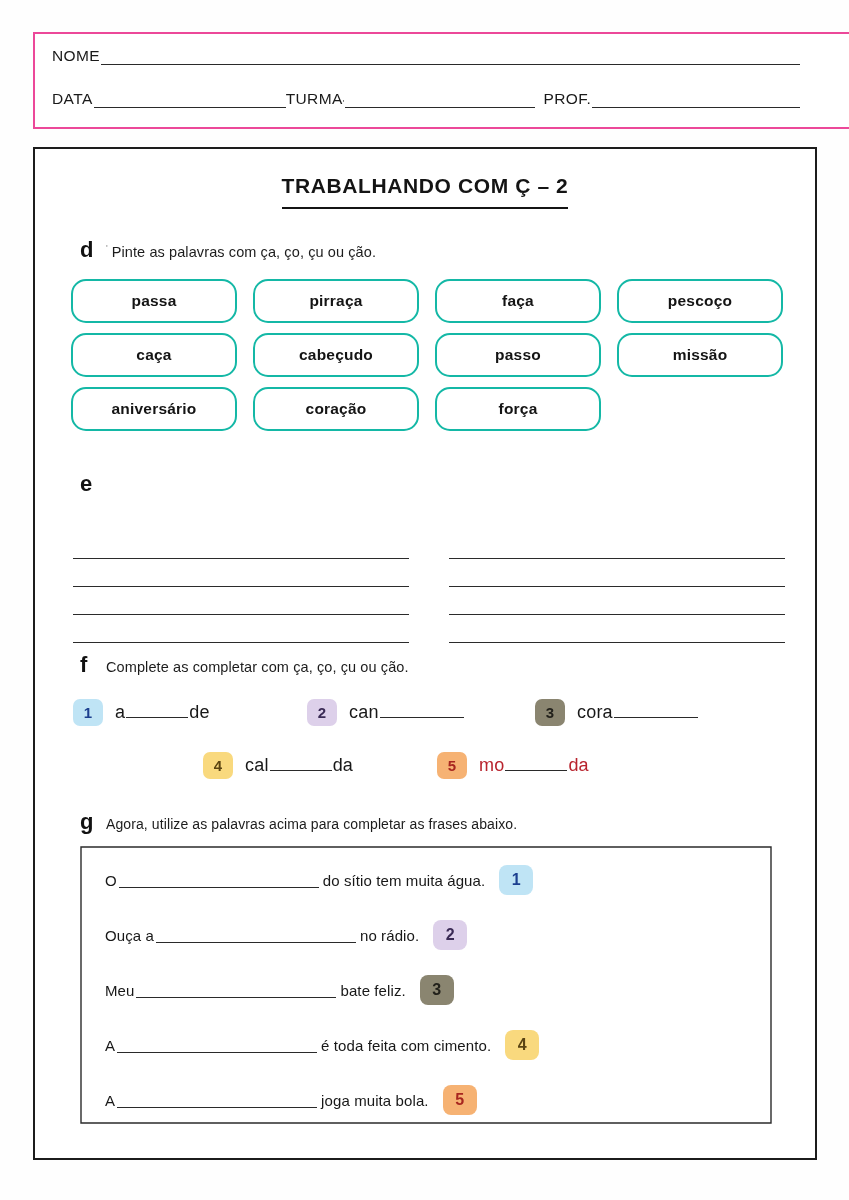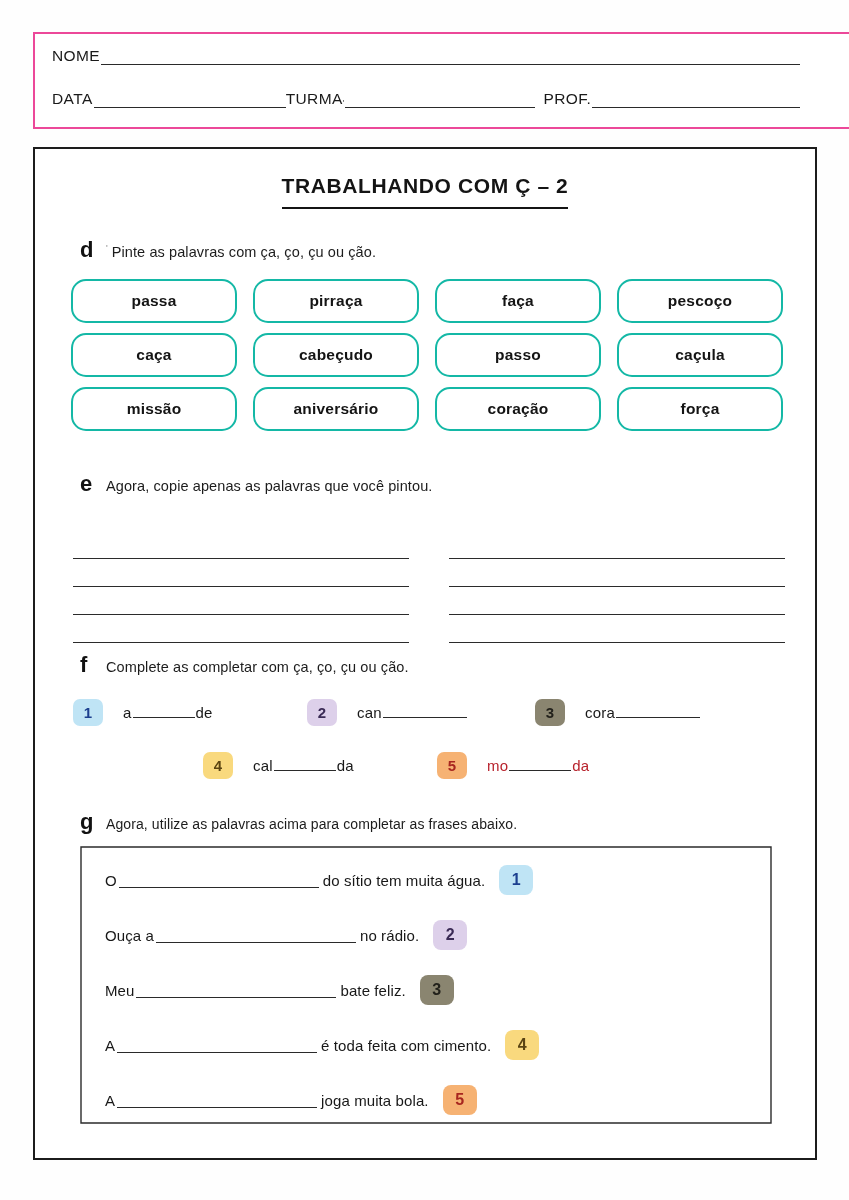--- a/index.html
+++ b/index.html
@@ -176,23 +176,23 @@
     width: 100%;
     height: 110px;
   }
   .f-item {
     position: absolute;
     display: flex;
     align-items: center;
     white-space: nowrap;
   }
   .f-item .word {
-    font-size: 15px;
+    font-size: 18px;
     color: #181818;
-    margin-left: 20px;
+    margin-left: 12px;
     letter-spacing: 0.2px;
   }
   .f-item.red .word { color: #b8232d; }
   .f-1 { left: 38px;  top: 2px; }
   .f-2 { left: 272px; top: 2px; }
   .f-3 { left: 500px; top: 2px; }
   .f-4 { left: 168px; top: 55px; }
   .f-5 { left: 402px; top: 55px; }
 
   .blank-u {
@@ -304,30 +304,28 @@
     </div>
 
     <div class="word-grid" id="word-grid">
         <div class="word-chip">passa</div>
         <div class="word-chip">pirraça</div>
         <div class="word-chip">faça</div>
         <div class="word-chip">pescoço</div>
         <div class="word-chip">caça</div>
         <div class="word-chip">cabeçudo</div>
         <div class="word-chip">passo</div>
-        <div class="word-chip">caçula</div>
         <div class="word-chip">missão</div>
         <div class="word-chip">aniversário</div>
         <div class="word-chip">coração</div>
         <div class="word-chip">força</div>
       </div>
 
     <div class="instr instr-e">
       <span class="ex-letter">e</span>
-      <span class="ex-text">Agora, copie apenas as palavras que você pintou.</span>
     </div>
 
     <div class="write-lines" id="write-lines">
         <div class="wl"></div>
         <div class="wl"></div>
         <div class="wl"></div>
         <div class="wl"></div>
         <div class="wl"></div>
         <div class="wl"></div>
         <div class="wl"></div>

